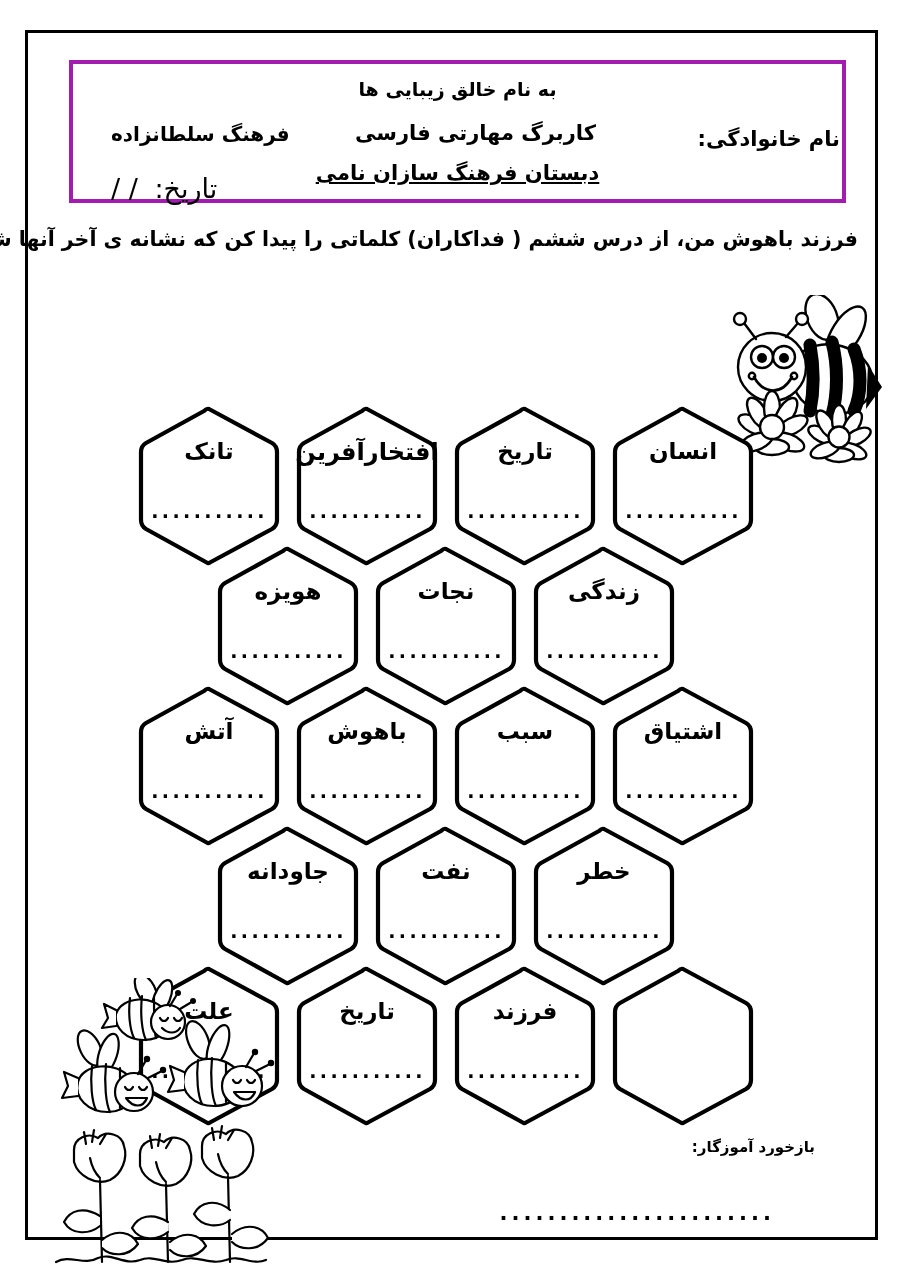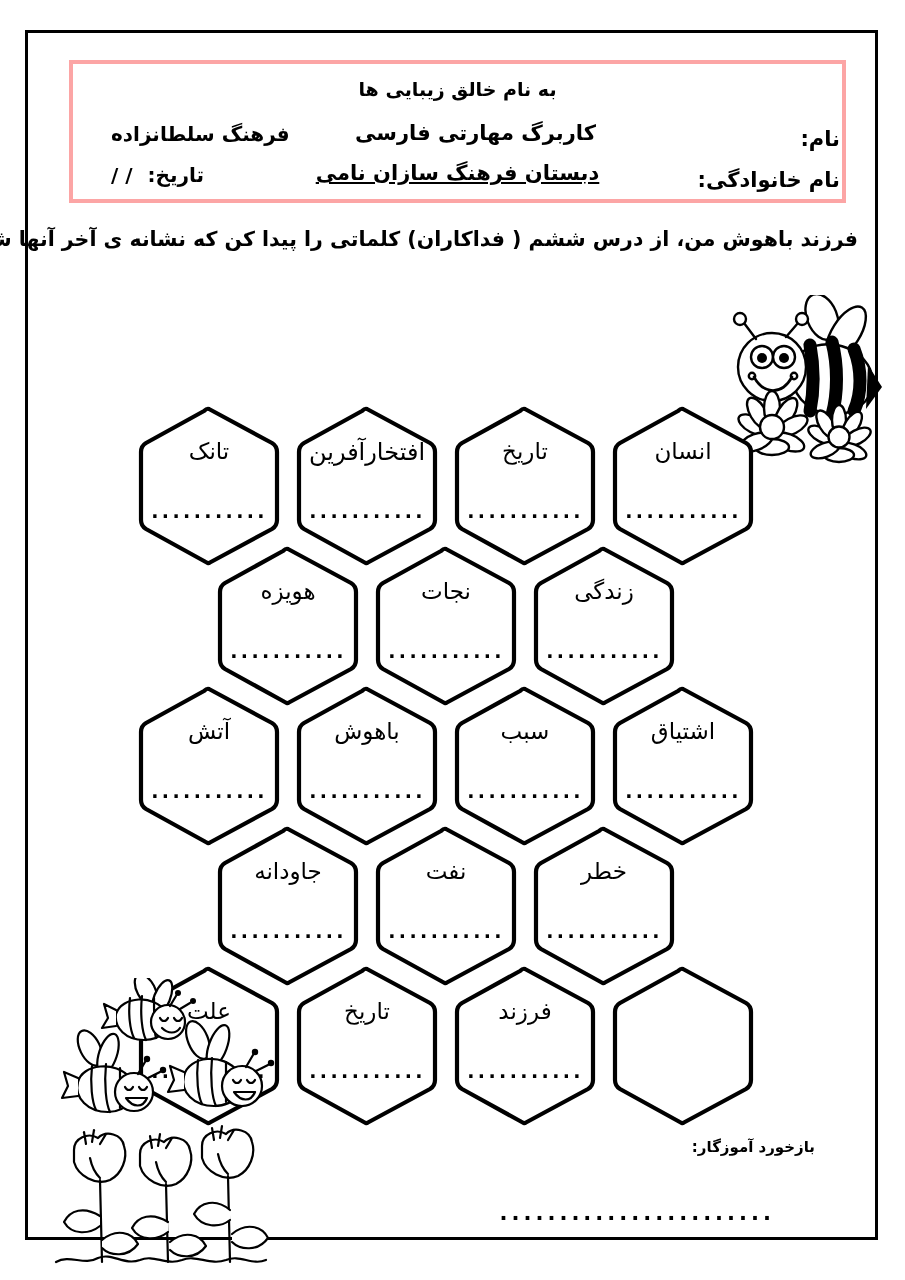--- a/index.html
+++ b/index.html
@@ -29,21 +29,21 @@
     background: #fff;
   }
 
   
   #header-box {
     position: absolute;
     left: 41px;   
     top: 27px;    
     width: 777px; 
     height: 143px;
-    border: 4px solid #fca5a5;
+    border: 4px solid #a21caf;
     box-sizing: border-box;
   }
   .hdr-center {
     position: absolute;
     left: 0; right: 0;
     text-align: center;
     font-weight: bold;
     line-height: 1.05;
   }
   #hdr-bismillah { top: 16px;  font-size: 19px; }
@@ -54,23 +54,23 @@
     position: absolute;
     left: 38px;
     top: 58px;
     font-size: 20px;
     font-weight: bold;
     white-space: nowrap;
   }
   #hdr-date {
     position: absolute;
     left: 38px;
-    top: 99px;
-    font-size: 20px;
-    font-weight: bold;
+    top: 109px;
+    font-size: 27px;
+    font-weight: normal;
     white-space: nowrap;
     direction: rtl;
   }
   #hdr-date .slashes { letter-spacing: 9px; padding-right: 8px; }
 
   #name-fields {
     position: absolute;
     right: 35px;   
     top: 86px;
     text-align: right;
@@ -113,21 +113,21 @@
     left: 0; top: 0;
     width: 146px; height: 168px;
     display: block;
   }
   .hex-word {
     position: absolute;
     left: 0; right: 0;
     top: 38px;
     text-align: center;
     font-size: 23px;
-    font-weight: normal;
+    font-weight: bold;
     direction: rtl;
     white-space: nowrap;
     line-height: 1;
   }
   .hex-word.small { font-size: 24px; }
   .hex-dots {
     position: absolute;
     left: 14px; right: 14px;
     top: 100px;
     text-align: center;
@@ -188,21 +188,20 @@
 
     <div id="hdr-teacher">فرهنگ سلطانزاده</div>
 
     <div id="hdr-date">
       <span>تاریخ:</span>
       <span class="slashes">/   /</span>
     </div>
   </div>
 
   <div id="name-fields">
-    <div>نام:</div>
     <div>نام خانوادگی:</div>
   </div>
 
   <div id="instruction">فرزند باهوش من، از درس ششم ( فداکاران) کلماتی را پیدا کن که نشانه ی آخر آنها شبیه به هم باشد.</div>
 
   <div id="bee-top">
     <svg class="art" viewBox="0 0 180 190" width="180" height="190" fill="none" stroke="#000" stroke-width="2.4" stroke-linecap="round" stroke-linejoin="round">
 
       <ellipse cx="104" cy="22" rx="15" ry="24" transform="rotate(-22 104 22)" fill="#fff"></ellipse>
       <ellipse cx="128" cy="38" rx="14" ry="30" transform="rotate(32 128 38)" fill="#fff"></ellipse>

